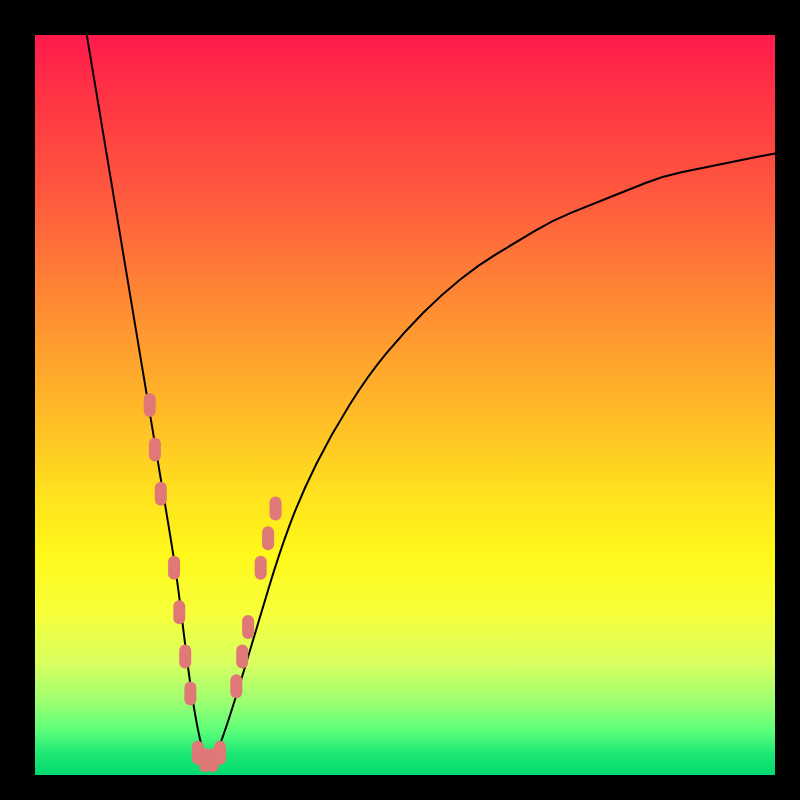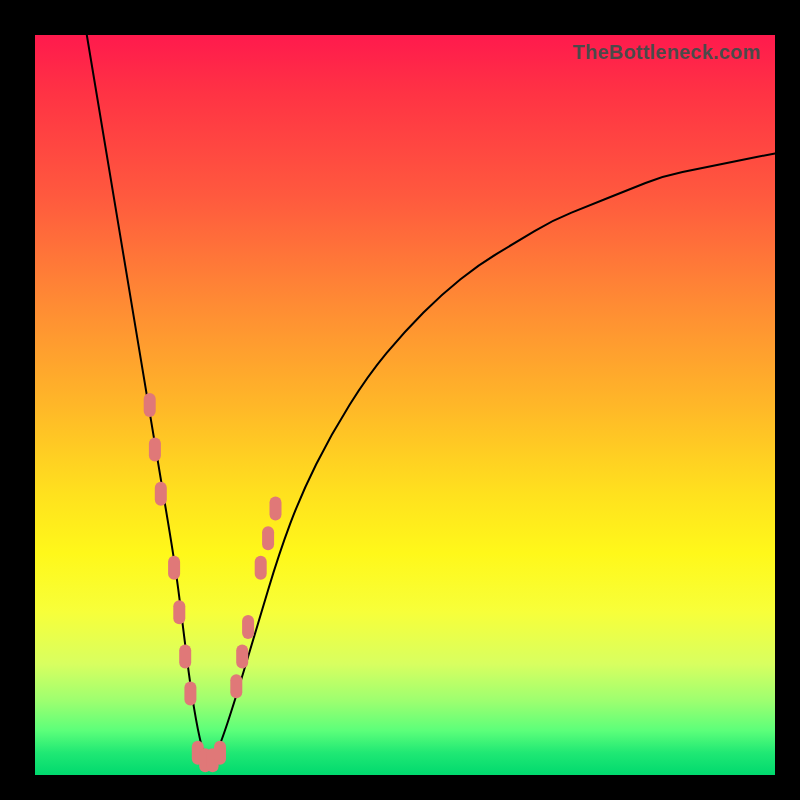--- a/index.html
+++ b/index.html
@@ -67,21 +67,20 @@
     stroke-width: 2;
     stroke-linejoin: round;
     stroke-linecap: round;
   }
 </style>
 </head>
 <body>
 
 <div class="frame">
   <div class="plot">
-    <div class="watermark">TheBottleneck.com</div>
     <svg class="curve" viewBox="0 0 740 740">
       <path id="curve-path" class="curve-path" d="M 51.8 0.0 Q 74.0 133.2 85.1 199.8 Q 96.2 266.4 103.6 310.8 Q 111.0 355.2 118.4 399.6 Q 125.8 444.0 133.2 488.4 Q 140.6 532.8 144.3 562.4 Q 148.0 592.0 151.7 621.6 Q 155.4 651.2 159.1 673.4 Q 162.8 695.6 166.5 710.4 Q 170.2 725.2 173.9 725.2 Q 177.6 725.2 181.3 717.8 Q 185.0 710.4 192.4 688.2 Q 199.8 666.0 210.9 629.0 Q 222.0 592.0 233.1 555.0 Q 244.2 518.0 255.3 488.4 Q 266.4 458.8 281.2 429.2 Q 296.0 399.6 314.5 370.0 Q 333.0 340.4 351.5 318.2 Q 370.0 296.0 388.5 277.5 Q 407.0 259.0 425.5 244.2 Q 444.0 229.4 462.5 218.3 Q 481.0 207.2 499.5 196.1 Q 518.0 185.0 536.5 177.6 Q 555.0 170.2 573.5 162.8 Q 592.0 155.4 610.5 148.0 Q 629.0 140.6 647.5 136.9 Q 666.0 133.2 684.5 129.5 Q 703.0 125.8 721.5 122.1 T 740.0 118.4"></path>
       <g id="markers">
           <rect x="108.7" y="358.0" width="12" height="24" rx="6" ry="6" fill="#e07878"></rect>
           <rect x="113.9" y="402.4" width="12" height="24" rx="6" ry="6" fill="#e07878"></rect>
           <rect x="119.8" y="446.8" width="12" height="24" rx="6" ry="6" fill="#e07878"></rect>
           <rect x="133.1" y="520.8" width="12" height="24" rx="6" ry="6" fill="#e07878"></rect>
           <rect x="138.3" y="565.2" width="12" height="24" rx="6" ry="6" fill="#e07878"></rect>
           <rect x="144.2" y="609.6" width="12" height="24" rx="6" ry="6" fill="#e07878"></rect>
           <rect x="149.4" y="646.6" width="12" height="24" rx="6" ry="6" fill="#e07878"></rect>

